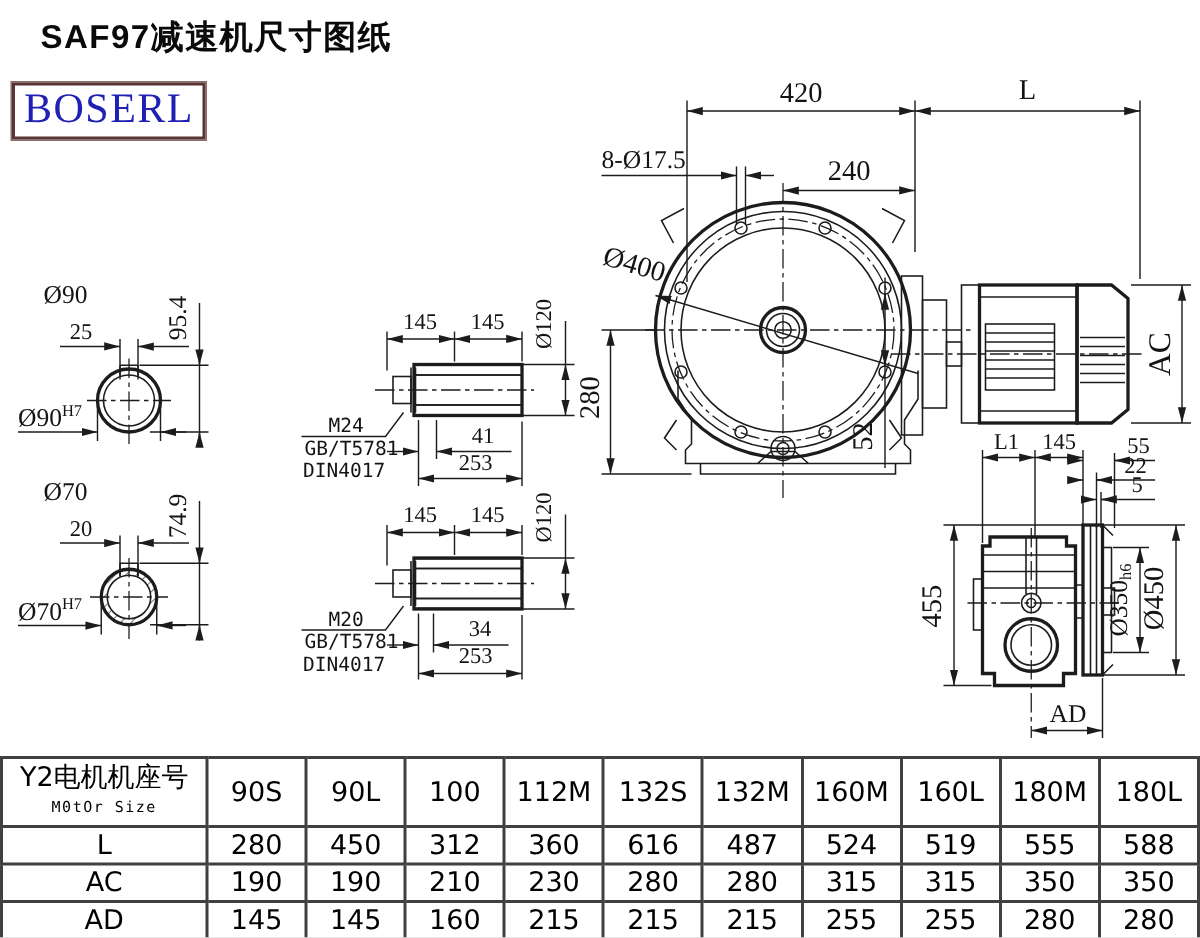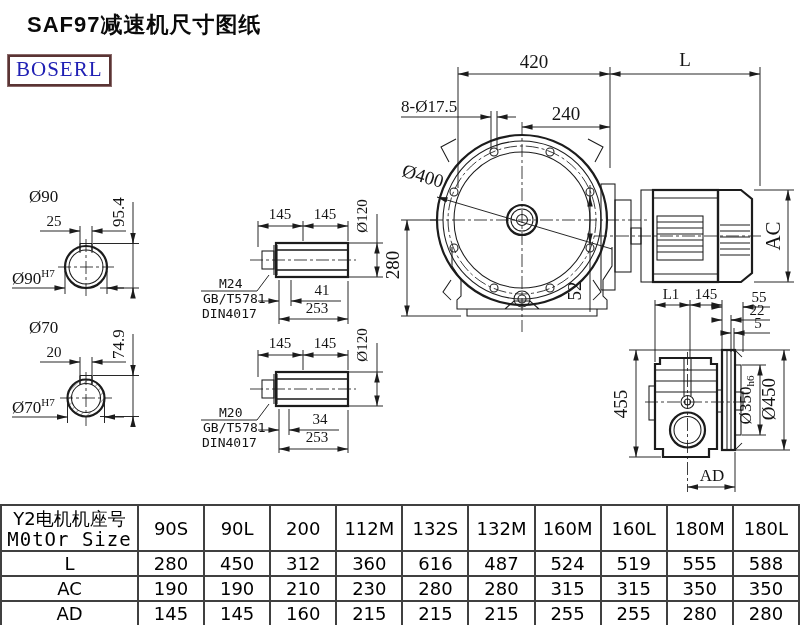--- a/index.html
+++ b/index.html
@@ -1,35 +1,35 @@
 <!DOCTYPE html>
 <html><head>
 <meta charset="utf-8">
 <style>
   html,body{margin:0;padding:0;background:#fff;}
   #screen{position:relative;width:800px;height:625px;background:#fff;overflow:hidden;font-family:"Liberation Sans",sans-serif;}
   #title{position:absolute;left:27px;top:10px;font-size:22px;font-weight:bold;color:#0a0a0a;letter-spacing:1px;}
   #logo{position:absolute;left:8px;top:55px;border:2px solid #5a3434;box-shadow:0 0 0 1px #8a6a6a;padding:0 6px 2px 6px;background:#fff;}
-  #logo span{color:#2020b4;font-family:"Liberation Serif",serif;font-size:21px;letter-spacing:1px;}
+  #logo span{color:#2020b4;font-family:"Liberation Serif",serif;font-size:28px;letter-spacing:1px;}
   svg{position:absolute;left:0;top:0;}
   .dt{font-family:"Liberation Serif",serif;fill:#141414;font-size:17px;text-anchor:middle;stroke:none;}
   .f15{font-size:15px}.f19{font-size:19px}.f21{font-size:21px}
   .sup{font-size:11px}
   .mn{font-family:"DejaVu Sans Mono",monospace;font-size:13px;text-anchor:start;fill:#141414;stroke:none;}
   .ts{text-anchor:start}
   .ln{stroke:#1c1c1c;fill:none;stroke-width:1.05}
   .s2{stroke-width:2.2}
   .dim{stroke:#1c1c1c;fill:none;stroke-width:0.95}
   .cl{stroke:#1c1c1c;fill:none;stroke-width:0.85;stroke-dasharray:13 3 3 3}
   table.dim-table{position:absolute;left:0;top:504px;width:800px;border-collapse:collapse;table-layout:fixed;text-align:center;}
   .dim-table th,.dim-table td{border:2px solid #404040;font-weight:normal;font-family:"DejaVu Sans",sans-serif;font-size:18px;color:#000;padding:0;overflow:hidden;}
   .dim-table tr{height:25px}
   .dim-table tr.hr{height:46px}
   .hc1{font-size:18px;line-height:22px;}
-  .hc2{font-family:"DejaVu Sans Mono",monospace;font-size:19px;letter-spacing:1px;line-height:18px;}
+  .hc2{font-family:"DejaVu Sans Mono",monospace;font-size:10px;letter-spacing:1px;line-height:18px;}
 </style>
 </head>
 <body>
 
 <div id="screen">
 
   <div id="title">SAF97减速机尺寸图纸</div>
   <div id="logo"><span>BOSERL</span></div>
 
   <svg width="800" height="625" viewBox="0 0 800 625">
@@ -257,21 +257,21 @@
         <col>
       </colgroup>
     <tbody>
         <tr class="hr">
       <th>
         <div class="hc1">Y2电机机座号</div>
         <div class="hc2">M0tOr Size</div>
       </th>
       <th>90S</th>
       <th>90L</th>
-      <th>200</th>
+      <th>100</th>
       <th>112M</th>
       <th>132S</th>
       <th>132M</th>
       <th>160M</th>
       <th>160L</th>
       <th>180M</th>
       <th>180L</th>
     </tr>
     <tr>
       <td>L</td>

